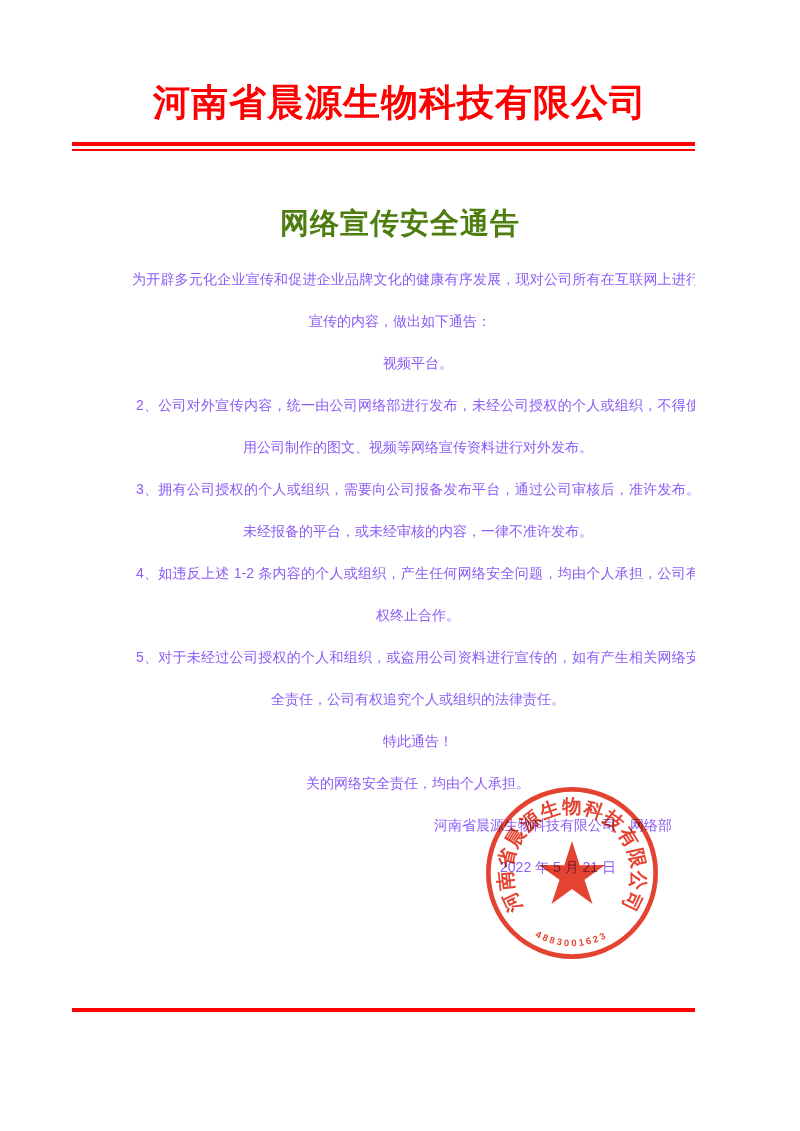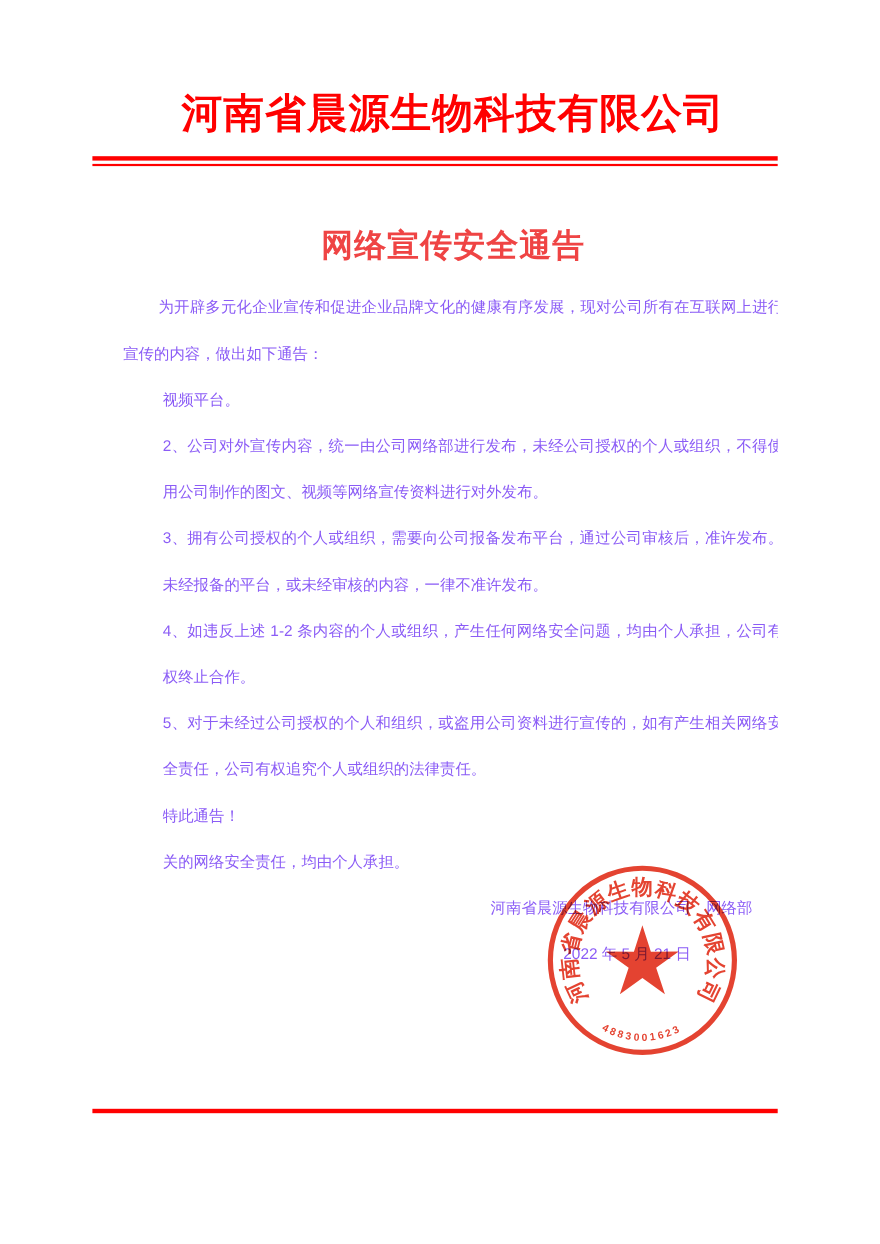--- a/index.html
+++ b/index.html
@@ -1,39 +1,39 @@
 <!DOCTYPE html>
 <html><head>
 <meta charset="utf-8">
 <style>
   html,body { margin:0; padding:0; background:#ffffff; }
   .page {
     position:relative; width:695px; height:1131px; background:#ffffff;
-    font-family:"Liberation Sans","DejaVu Sans",sans-serif; overflow:hidden;margin-left:12px;
+    font-family:"Liberation Sans","DejaVu Sans",sans-serif; overflow:hidden;
   }
   
   .company-header {
     position:absolute; top:78px; left:0; width:800px; text-align:center;
     font-family:"Liberation Serif","DejaVu Serif",serif; font-weight:bold;
     font-size:37px; letter-spacing:1px; color:#ff0000; white-space:nowrap;
   }
   .header-rules { position:absolute; top:142px; left:72px; width:656px; }
   .rule-thick { height:4px; background:#ff0000; }
   .rule-thin  { height:2px; background:#ff0000; margin-top:3px; }
   
   .doc-title {
     position:absolute; top:204px; left:0; width:800px; text-align:center;
-    font-weight:bold; font-size:29px; letter-spacing:1px; color:#ef4444;
+    font-weight:bold; font-size:29px; letter-spacing:1px; color:#4d7c0f;
   }
   
   .body-text {
     position:absolute; top:258px; left:100px; width:600px;
     font-size:14px; line-height:42px; color:#8b5cf6;
   }
-  .b-line { white-space:nowrap; }
+  .b-line { white-space:nowrap;text-align:center; }
   .ind-first { text-indent:32px; }
   .ind-item  { padding-left:36px; }
   .just { white-space:normal; text-align:justify; text-align-last:justify; text-justify:inter-character; }
   .sig-line  { text-align:right; padding-right:28px; white-space:pre; }
   .date-line { text-align:right; padding-right:84px; white-space:pre; }
   
   .seal {
     position:absolute; left:478px; top:779px; width:188px; height:188px;
     mix-blend-mode:multiply; opacity:.92; pointer-events:none;
   }

